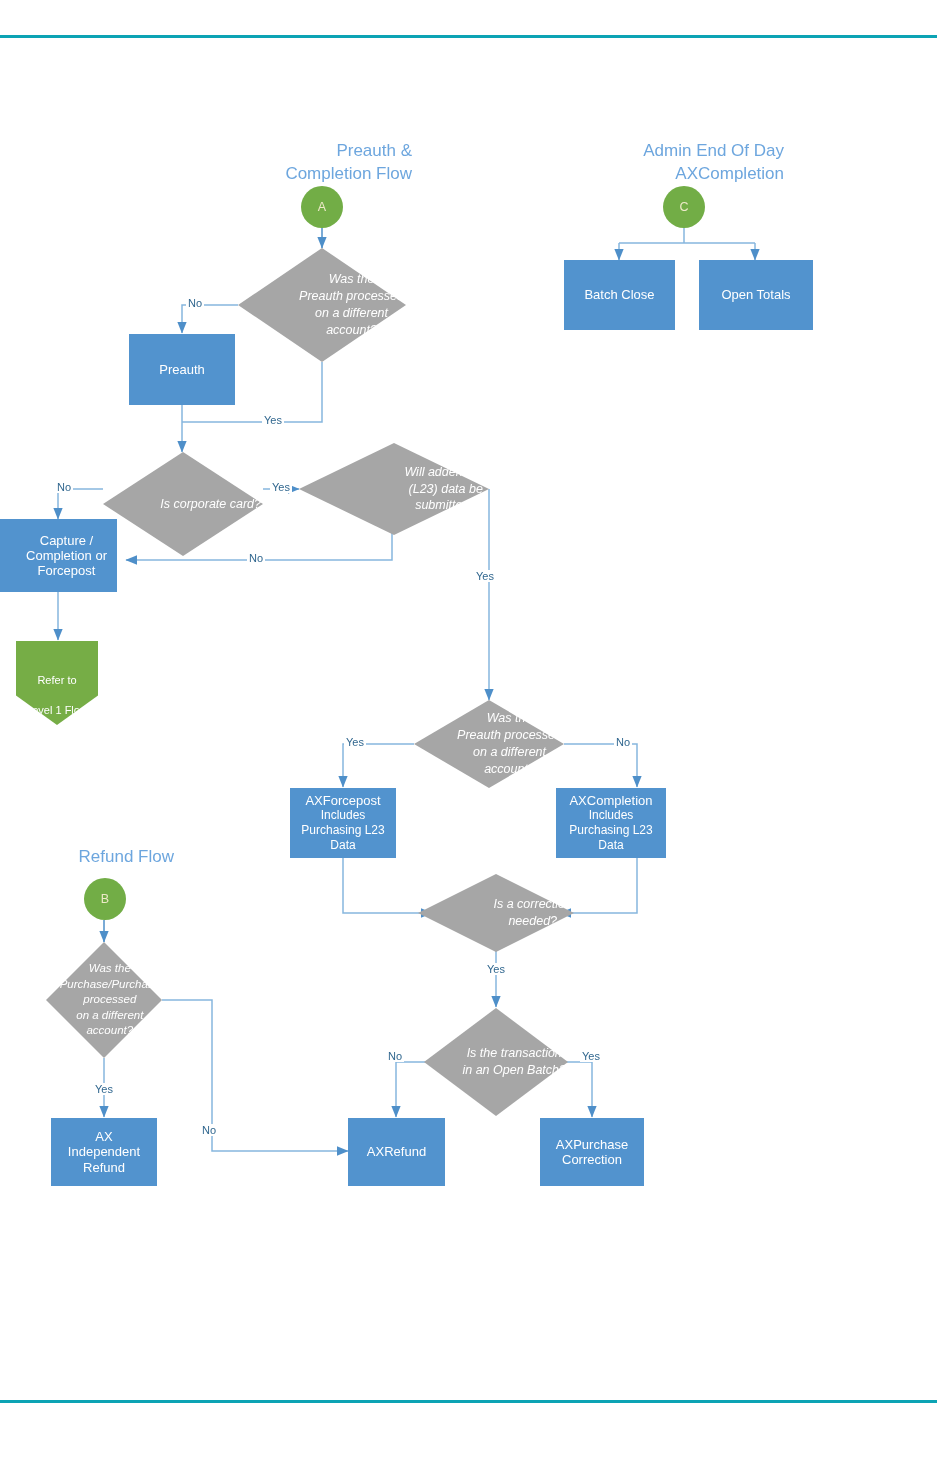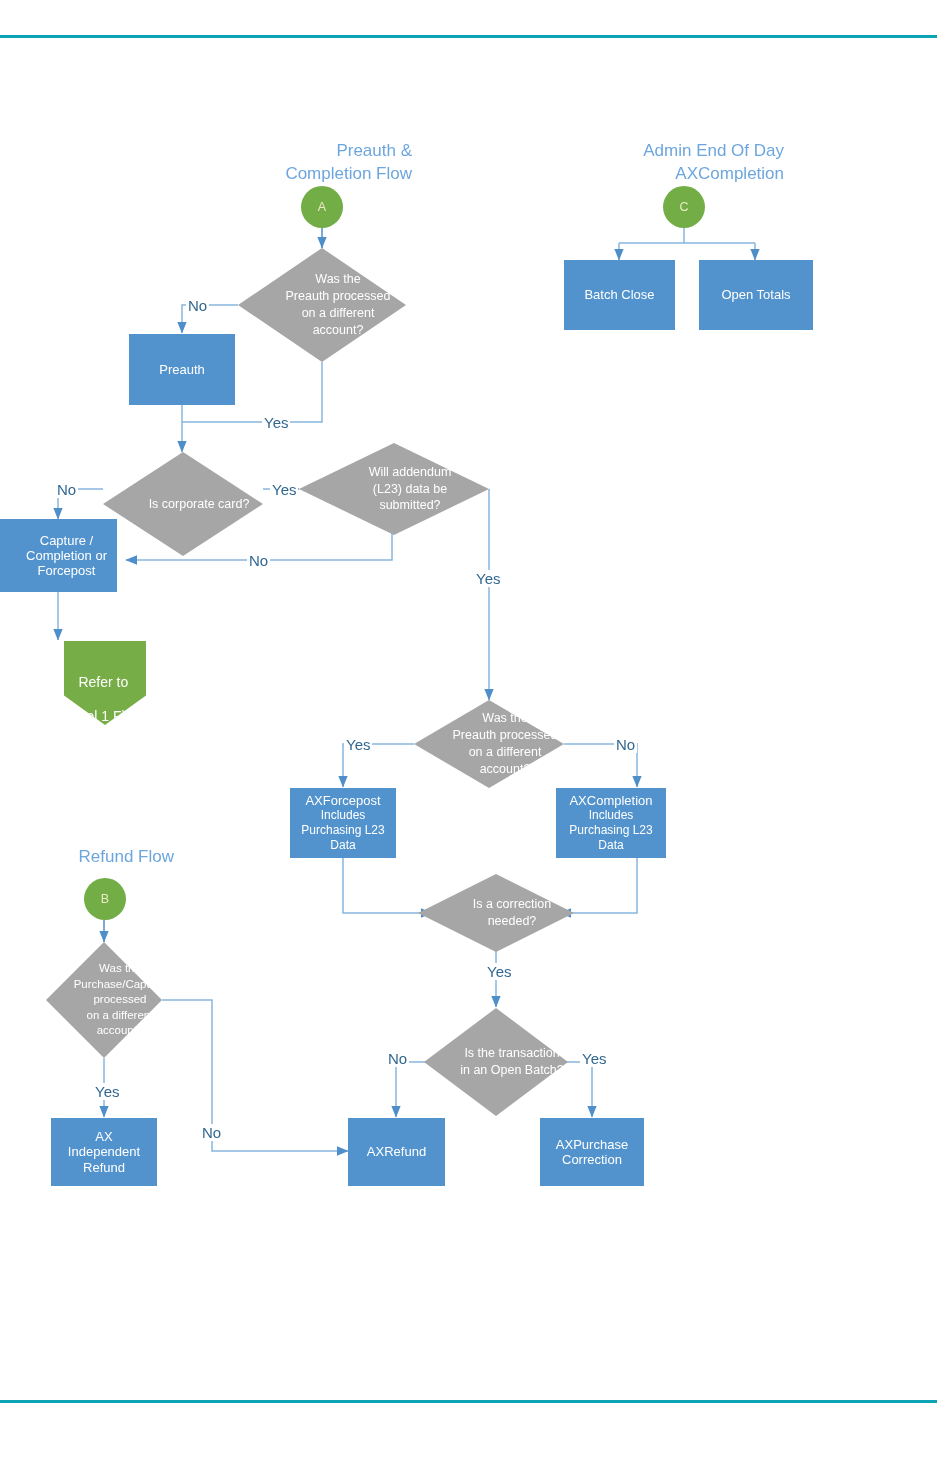--- a/index.html
+++ b/index.html
@@ -62,70 +62,71 @@
   .dec-wrap { position: absolute; }
   .dec-shape {
     position: absolute;
     left: 0; top: 0;
     width: 100%; height: 100%;
     background: #A6A6A6;
     clip-path: polygon(50% 0%, 100% 50%, 50% 100%, 0% 50%);
   }
   .dec-text {
     position: absolute;
-    left: 16px; top: 0;
+    left: 4px; top: 0;
     width: 100%; height: 100%;
     display: flex;
     align-items: center;
-    justify-content: center;
+    justify-content: flex-end;
     text-align: center;
     color: #ffffff;
     font-size: 12.5px;
     line-height: 1.35;
     padding: 0 6px;
     box-sizing: border-box;
+    font-style: italic;
   }
 
   .conn {
     position: absolute;
     border-radius: 50%;
     background: #72AD46;
     color: #EDE9C8;
     display: flex;
     align-items: center;
     justify-content: center;
     font-size: 12.5px;
   }
 
   .pent {
     position: absolute;
     background: #76AD46;
     clip-path: polygon(0% 0%, 100% 0%, 100% 65%, 50% 100%, 0% 65%);
     color: #ffffff;
     display: flex;
     align-items: flex-start;
-    font-size: 14px;
+    justify-content: center;
+    font-size: 11px;
     line-height: 1.3;
     text-align: center;
-    margin-left: 48px;
   }
   .pent span { display: block; padding-top: 16px; }
 
   .flowtitle {
     position: absolute;
     color: #6DA6DE;
     font-size: 17px;
     line-height: 1.35;
     text-align: right;
   }
 
   .edgelabel {
     position: absolute;
     color: #31678F;
-    font-size: 15px;
+    font-size: 11px;
     background: #ffffff;
     padding: 0 2px;
     white-space: nowrap;
   }
 </style>
 </head>
 <body>
 
 <div id="page">
 
@@ -330,21 +331,21 @@
 
   <div class="conn" style="left:84px; top:878px; width:42px; height:42px;">
     <span>B</span>
   </div>
 
   <div class="dec-wrap" style="left:46px; top:942px; width:116px; height:116px;">
     <div class="dec-shape"></div>
     <div class="dec-text" style="font-size:11.5px;">
       <div>
         <div>Was the</div>
-        <div>Purchase/Capture</div>
+        <div>Purchase/Purchase</div>
         <div>processed</div>
         <div>on a different</div>
         <div>account?</div>
       </div>
     </div>
   </div>
 
   <div class="node proc" style="left:51px; top:1118px; width:106px; height:68px;">
     <span>
       <span class="main">AX</span>

